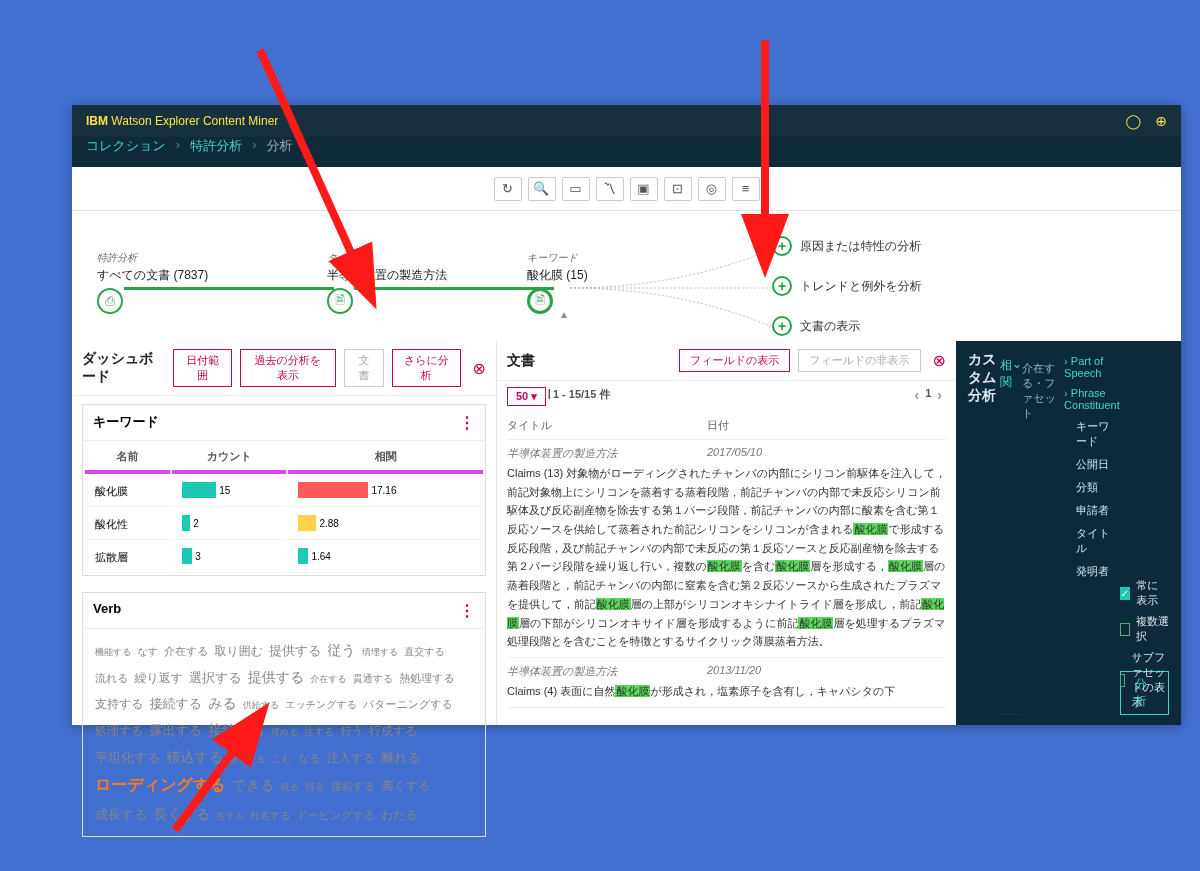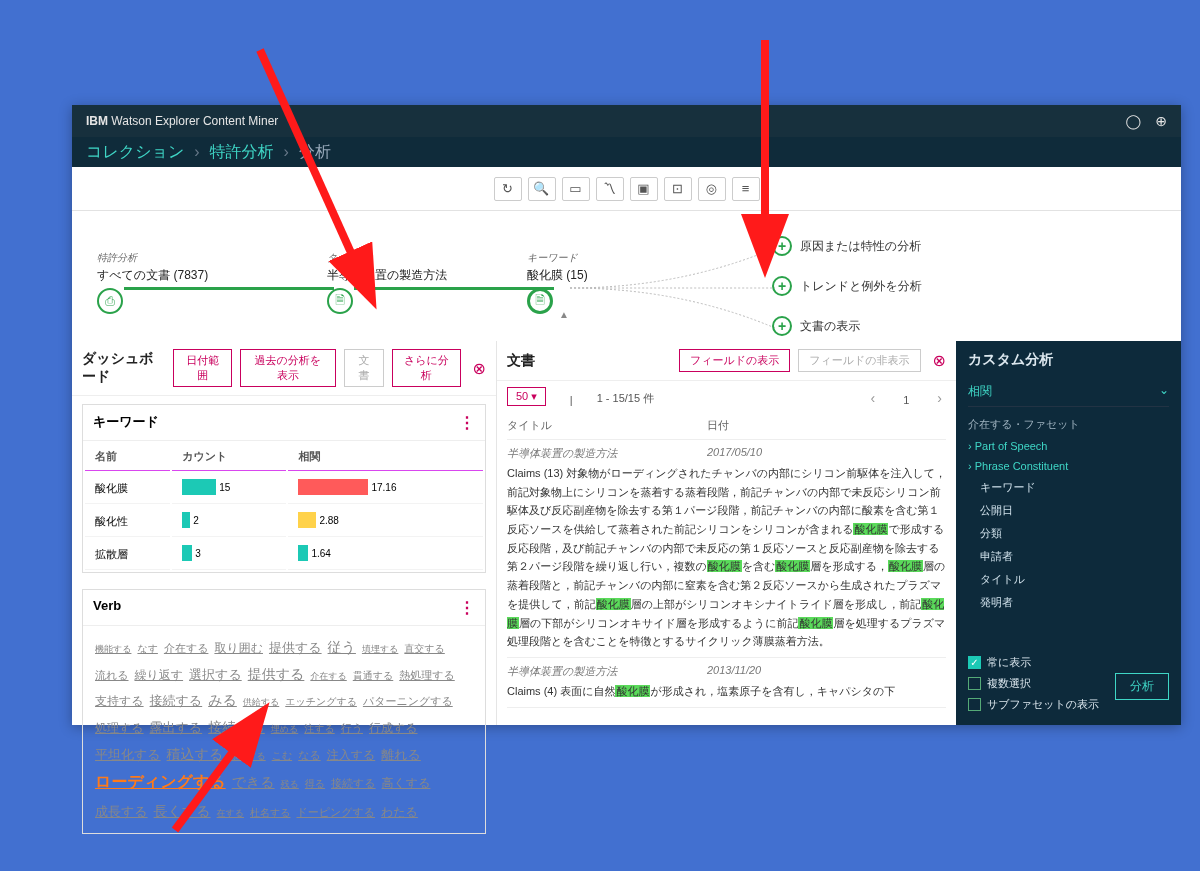--- a/index.html
+++ b/index.html
@@ -1,22 +1,22 @@
 <!DOCTYPE html>
 <html><head>
 <meta charset="utf-8">
 <style>
 * { box-sizing: border-box; margin: 0; padding: 0; }
 body { font-family: "Helvetica Neue", Arial, sans-serif; font-size: 12px; background: #4270d0; overflow: hidden; }
 .app { position: absolute; left: 72px; top: 105px; width: 1109px; height: 620px; background: #fff; box-shadow: 0 2px 12px rgba(0,0,0,0.3); }
-.titlebar { background: #17303d; color: #e5e5e5; height: 32px; display: flex; align-items: center; padding: 0 14px; justify-content: space-between; }
+.titlebar { background: #17303d; color: #fde047; height: 32px; display: flex; align-items: center; padding: 0 14px; justify-content: space-between; }
 .titlebar .prod { font-size: 12px; }
 .titlebar .prod b { font-weight: 700; }
 .titlebar .icons { display: flex; gap: 14px; font-size: 14px; }
-.breadcrumb { background: #0f2b3a; color: #9ab; height: 30px; display: flex; align-items: center; padding: 0 14px; gap: 10px; font-size: 16px; }
+.breadcrumb { background: #0f2b3a; color: #9ab; height: 30px; display: flex; padding: 0 14px; gap: 10px; font-size: 13px; }
 .breadcrumb .bc-link { color: #3fd6c6; }
 .breadcrumb .sep { color: #678; }
 .toolbar { height: 44px; display: flex; align-items: center; justify-content: center; gap: 6px; border-bottom: 1px solid #e2e2e2; }
 .toolbar .tbtn { width: 28px; height: 24px; border: 1px solid #ccc; border-radius: 2px; display: flex; align-items: center; justify-content: center; color: #555; font-size: 13px; }
 .pathrow { position: relative; height: 130px; background: #fff; }
 .node { position: absolute; text-align: left; }
 .node .lab { font-size: 10px; font-style: italic; color: #666; }
 .node .val { font-size: 12px; color: #222; margin-top: 2px; }
 .node .circle { width: 26px; height: 26px; border: 2px solid #2aa24a; border-radius: 50%; background: #fff; display: flex; align-items: center; justify-content: center; margin-top: 4px; color: #2aa24a; font-size: 12px; }
 .green-line { position: absolute; height: 3px; background: #2aa24a; top: 76px; }
@@ -27,44 +27,44 @@
 .left { width: 425px; border-right: 1px solid #e5e5e5; display: flex; flex-direction: column; }
 .panelhead { display: flex; align-items: center; padding: 8px 10px; gap: 8px; border-bottom: 1px solid #eee; }
 .panelhead .ttl { font-size: 14px; font-weight: 600; color: #222; }
 .pillbtn { border: 1px solid #c9005d; color: #c9005d; padding: 3px 10px; font-size: 11px; background: #fff; border-radius: 0; }
 .pillbtn.disabled { border-color: #ccc; color: #aaa; }
 .closex { color: #c9005d; font-size: 16px; margin-left: 4px; }
 .card { margin: 8px 10px; border: 1px solid #ddd; }
 .card .cardhead { display: flex; justify-content: space-between; padding: 8px 10px; border-bottom: 1px solid #eee; font-weight: 600; font-size: 13px; }
 .card .more { color: #c9005d; font-size: 16px; font-weight: bold; }
 .tbl { width: 100%; font-size: 11px; }
-.tbl th { text-align: left; padding: 6px 10px; color: #555; font-weight: 600; border-bottom: 1px solid #d946ef; }
+.tbl th { text-align: center; padding: 6px 10px; color: #555; font-weight: 600; border-bottom: 4px solid #d946ef; }
 .tbl td { padding: 6px 10px; border-bottom: 1px solid #f3f3f3; }
 .bar { height: 16px; display: inline-flex; align-items: center; }
 .bar .fill { height: 16px; background: #1cc9b5; display: inline-block; }
 .bar .fillr { height: 16px; background: #ff5a5a; display: inline-block; }
 .bar .filly { height: 16px; background: #ffd24a; display: inline-block; }
 .bar .num { font-size: 10px; padding: 0 3px; }
 .cloud { padding: 8px 12px; font-size: 10px; color: #888; line-height: 1.9; }
-.cloud .w { display: inline-block; margin-right: 6px; text-decoration: underline; }
+.cloud .w { display: inline-block; margin-right: 6px; }
 .cloud .hot { color: #ff7a1a; font-size: 16px; font-weight: 600; }
 .right { flex: 1; display: flex; flex-direction: column; }
 .doclist { flex: 1; overflow: hidden; padding: 0 10px; }
-.pager { display: flex; align-items: flex-end; gap: 24px; padding: 6px 0; font-size: 11px; color: #555; }
+.pager { display: flex; align-items: flex-start; gap: 2px; padding: 6px 0; font-size: 11px; color: #555; font-weight: bold; }
 .pager .psel { border: 1px solid #c9005d; color: #c9005d; padding: 2px 8px; font-size: 11px; }
 .pager .spacer { flex: 1; }
 .pager .nav { color: #999; font-size: 14px; padding: 0 4px; }
 .dochdr { display: flex; font-size: 11px; color: #666; padding: 6px 0; border-bottom: 1px solid #eee; }
 .dochdr .c1 { width: 200px; }
 .docrow { border-bottom: 1px solid #eee; padding: 6px 0; }
 .docrow .meta { display: flex; font-size: 11px; color: #777; font-style: italic; }
 .docrow .meta .c1 { width: 200px; }
 .docrow .snip { font-size: 11px; color: #333; line-height: 1.7; margin-top: 3px; }
 .hl { background: #5ada5a; padding: 0 1px; }
-.side { width: 225px; background: #0d2a3b; color: #dce7ee; padding: 10px 12px; display: flex; flex-direction: column; }
+.side { width: 225px; background: #0d2a3b; color: #dce7ee; padding: 10px 12px; display: flex; flex-direction: row; }
 .side h3 { font-size: 14px; margin-bottom: 8px; }
 .side .sel { color: #3fd6c6; font-size: 12px; display: flex; justify-content: space-between; padding: 6px 0; border-bottom: 1px solid #234; }
 .side .lbl { font-size: 11px; color: #9fb3c0; margin: 10px 0 4px; }
 .side .tree { font-size: 11px; }
 .side .tree .item { padding: 4px 0 4px 12px; color: #cfe0ea; }
 .side .tree .parent { color: #3fd6c6; padding: 4px 0; }
 .side .foot { margin-top: auto; font-size: 11px; }
 .side .foot .row { display: flex; align-items: center; gap: 6px; padding: 3px 0; }
 .side .chk { width: 13px; height: 13px; border: 1px solid #5a7; display: inline-flex; align-items: center; justify-content: center; font-size: 10px; }
 .side .chk.on { background: #1cc9b5; color: #fff; border-color: #1cc9b5; }

